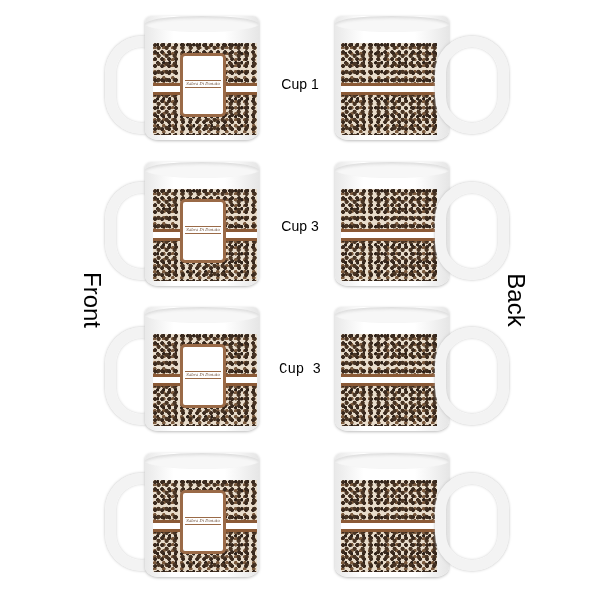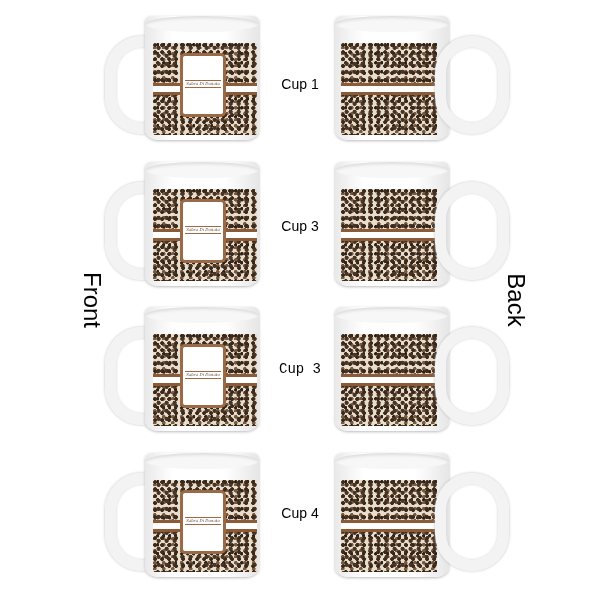--- a/index.html
+++ b/index.html
@@ -123,21 +123,20 @@
     <div class="body">
       <div class="rim"></div>
       <div class="print">
         <div class="stripe"></div>
         <div class="label-box">
           <div class="label-text">Sabra Di Donato</div>
         </div>
       </div>
     </div>
   </div>
-  <div class="cup-label" style="top:58px;">Cup 4</div>
   <div class="mug back">
     <div class="body">
       <div class="rim"></div>
       <div class="print">
         <div class="stripe"></div>
       </div>
     </div>
     <div class="handle"></div>
   </div>
 </div>

